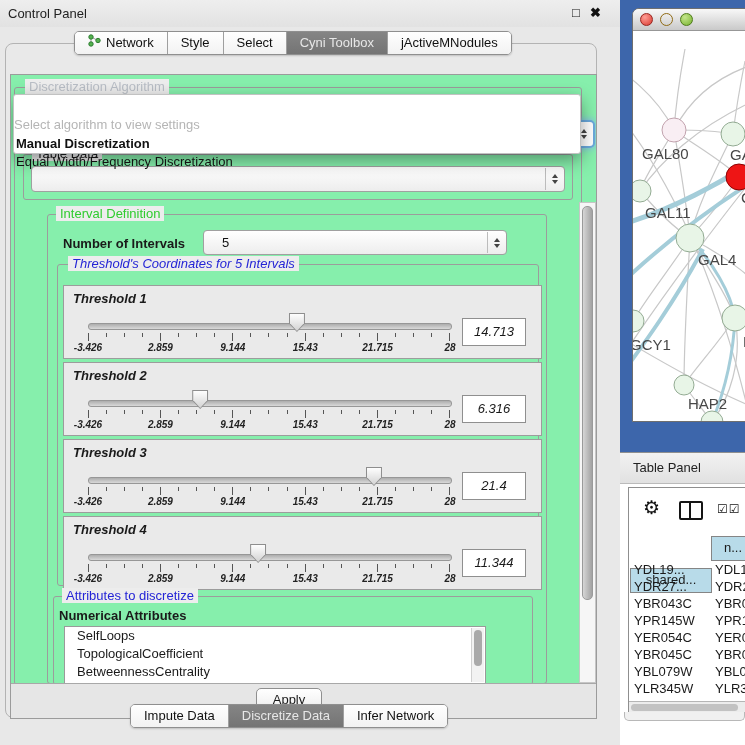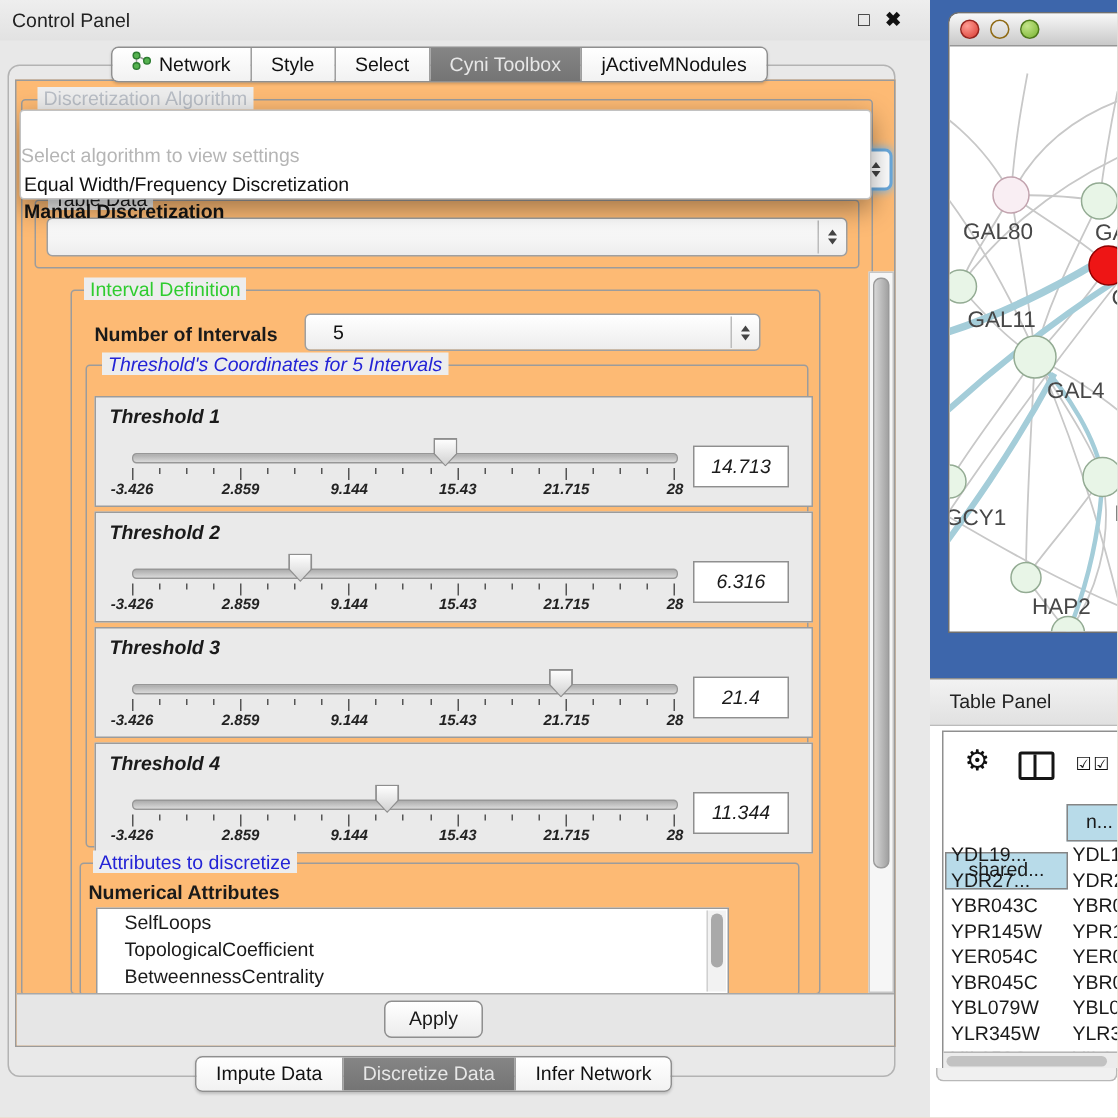--- a/index.html
+++ b/index.html
@@ -9,21 +9,21 @@
   .abs{position:absolute;}
 
   
   #cp-titlebar{left:0;top:0;width:620px;height:27px;background:linear-gradient(#eee,#e2e2e2);}
   #cp-title{left:8px;top:6px;font-size:13px;color:#222;}
   #win-restore{left:572px;top:5px;font-size:13px;color:#111;cursor:default;}
   #win-close{left:590px;top:5px;font-size:13px;font-weight:bold;color:#111;cursor:default;}
 
   #cp-body{left:5px;top:43px;width:590px;height:673px;background:#e9e9e9;
            border:1px solid #b3b3b3;border-radius:8px;}
-  #cp-content{left:10px;top:53px;width:585px;height:643px;background:#fdba74;
+  #cp-content{left:10px;top:74px;width:585px;height:643px;background:#86efac;
               border:1px solid #9b9b9b;overflow:hidden;}
 
   
   .tabstrip{display:flex;border:1px solid #8f8f8f;border-radius:5px;overflow:hidden;
             box-shadow:0 1px 2px rgba(0,0,0,.18);height:22px;z-index:30;}
   #top-tabs{left:74px;top:31px;}
   #bottom-tabs{left:130px;top:704px;}
   .tab{display:flex;align-items:center;gap:5px;padding:0 13px;line-height:22px;
        background:linear-gradient(#ffffff,#f2f2f2);color:#111;cursor:default;white-space:nowrap;}
   .tab + .tab{border-left:1px solid #9f9f9f;}
@@ -76,21 +76,21 @@
   .tick{width:1px;background:#555;height:4px;}
   .tick.major{height:8px;}
   .tick-labels{position:absolute;left:24px;top:56px;width:362px;height:12px;}
   .tick-label{position:absolute;transform:translateX(-50%);font-size:10px;font-weight:bold;color:#222;}
   .tval{position:absolute;left:398px;top:32px;width:62px;height:26px;background:#fff;
         border:1px solid #8f8f8f;line-height:26px;text-align:center;}
 
   
   #attr-list{left:53px;top:551px;width:420px;height:56px;background:#fff;
              border:1px solid #9a9a9a;overflow:hidden;}
-  .attr-item{height:18px;line-height:18px;padding-left:18px;cursor:default;}
+  .attr-item{height:18px;line-height:18px;padding-left:12px;cursor:default;}
   #attr-scroll{position:absolute;right:1px;top:1px;width:12px;height:54px;
                background:#f2f2f2;border-left:1px solid #d0d0d0;}
   #attr-thumb{position:absolute;left:2px;top:2px;width:8px;height:36px;
               background:#a9a9a9;border-radius:4px;}
 
   
   #v-scroll{left:568px;top:127px;width:15px;height:479px;background:#f6f6f6;
             border:1px solid #c6c6c6;}
   #v-thumb{position:absolute;left:2px;top:3px;width:9px;height:392px;border-radius:5px;
            background:linear-gradient(90deg,#d6d6d6,#a2a2a2);border:1px solid #9a9a9a;}
@@ -183,22 +183,22 @@
     <div class="combo" id="combo-algo" style="left:12px;top:45px;width:556px;height:24px;">
       <span class="stepper">
           <span class="tri-up"></span>
           <span class="tri-dn"></span>
         </span>
     </div>
 
     <div class="abs" id="algo-popup">
       <div class="popup-placeholder">Select algorithm to view settings</div>
       <div id="popup-options">
+          <div class="popup-opt sel">Manual Discretization</div>
           <div class="popup-opt">Equal Width/Frequency Discretization</div>
-          <div class="popup-opt sel">Manual Discretization</div>
         </div>
     </div>
 
     <div class="group" style="left:12px;top:79px;width:548px;height:44px;">
       <span class="group-label lab-black" style="left:8px;">Table Data</span>
     </div>
     <div class="combo" style="left:20px;top:91px;width:520px;height:24px;">
       <span class="stepper">
           <span class="tri-up"></span>
           <span class="tri-dn"></span>

